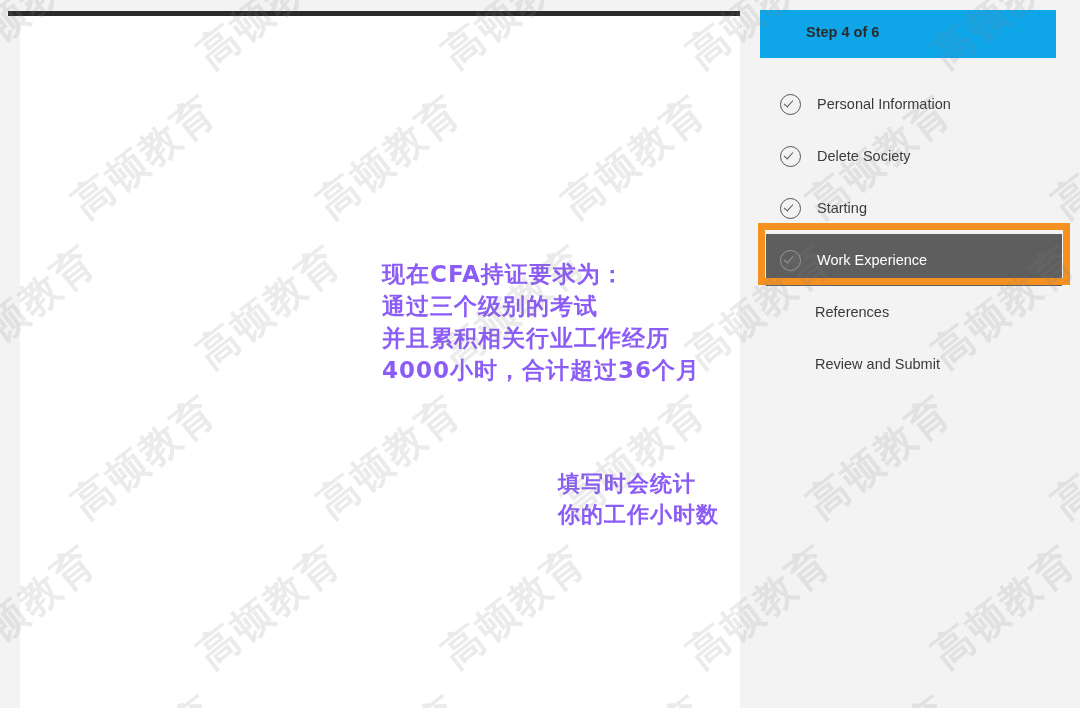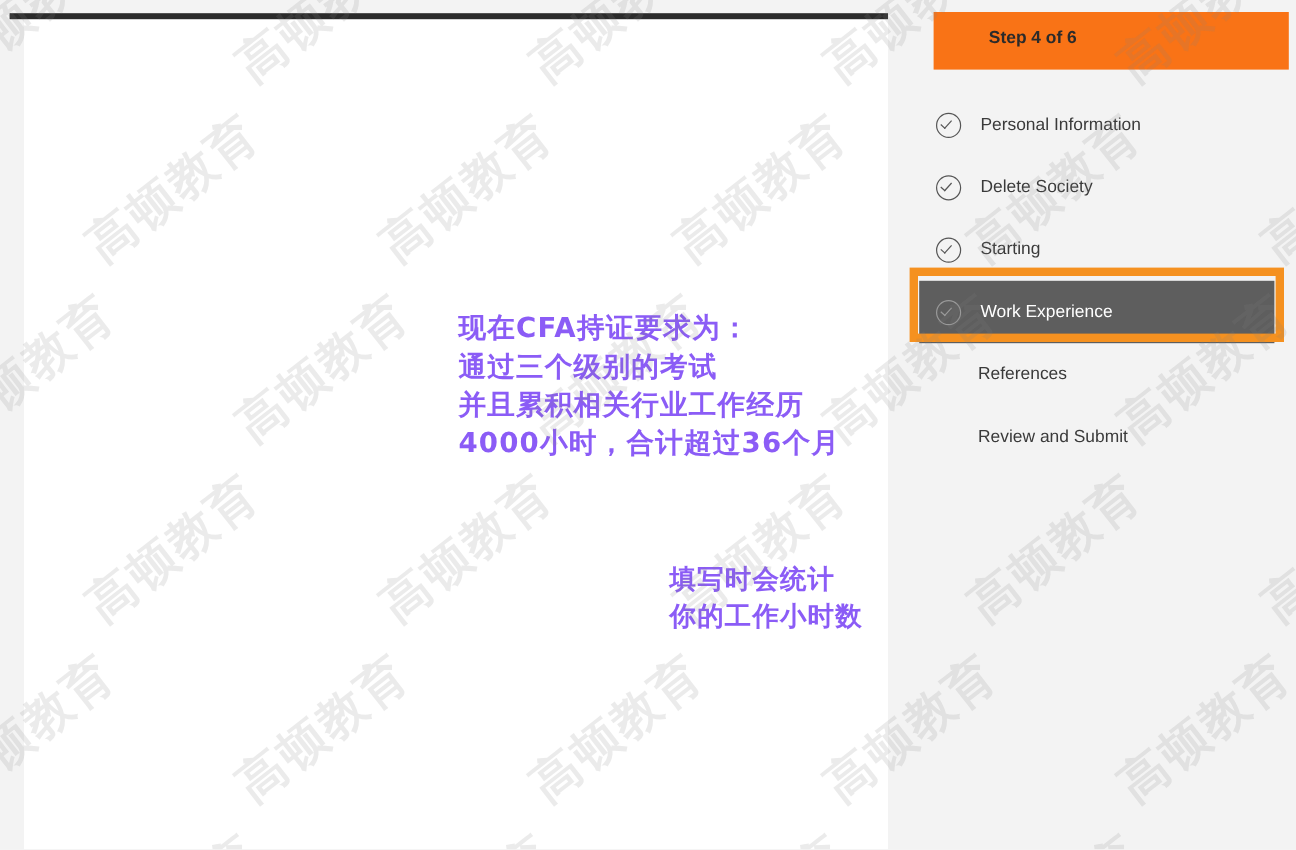--- a/index.html
+++ b/index.html
@@ -197,23 +197,23 @@
   .total-unit {
     position: absolute;
     font-size: 14.5px;
     font-weight: 700;
     color: #1b3a6b;
   }
 
   
   .step-box {
     position: absolute;
-    left: 778px; top: 10px;
+    left: 760px; top: 10px;
     width: 296px; height: 48px;
-    background: #f97316;
+    background: #0ea5e9;
     z-index: 6;
   }
   .step-text {
     position: absolute;
     left: 46px; top: 14px;
     font-size: 14.5px;
     color: #2b2b2b;
     font-weight: 600;
   }
 

